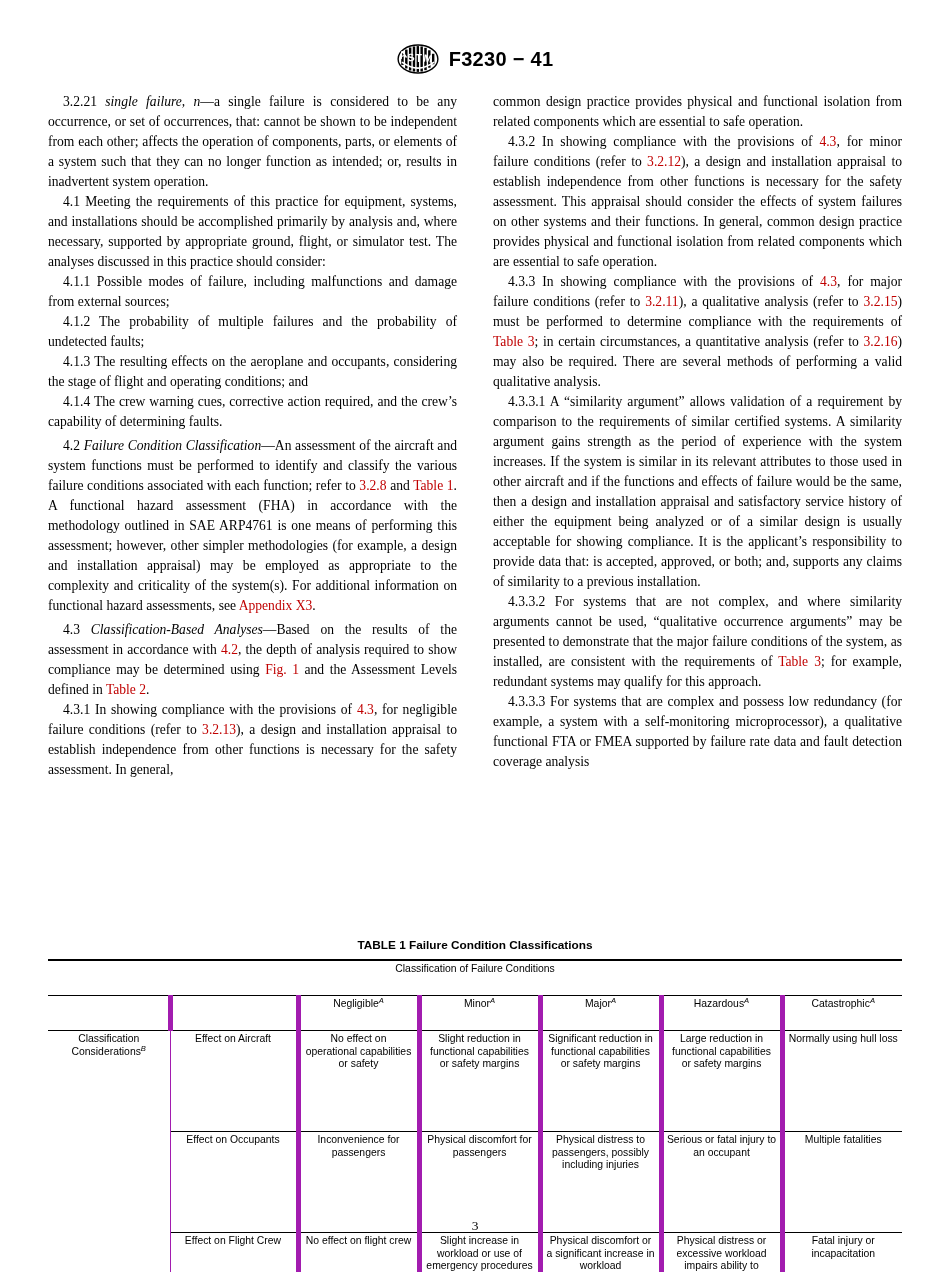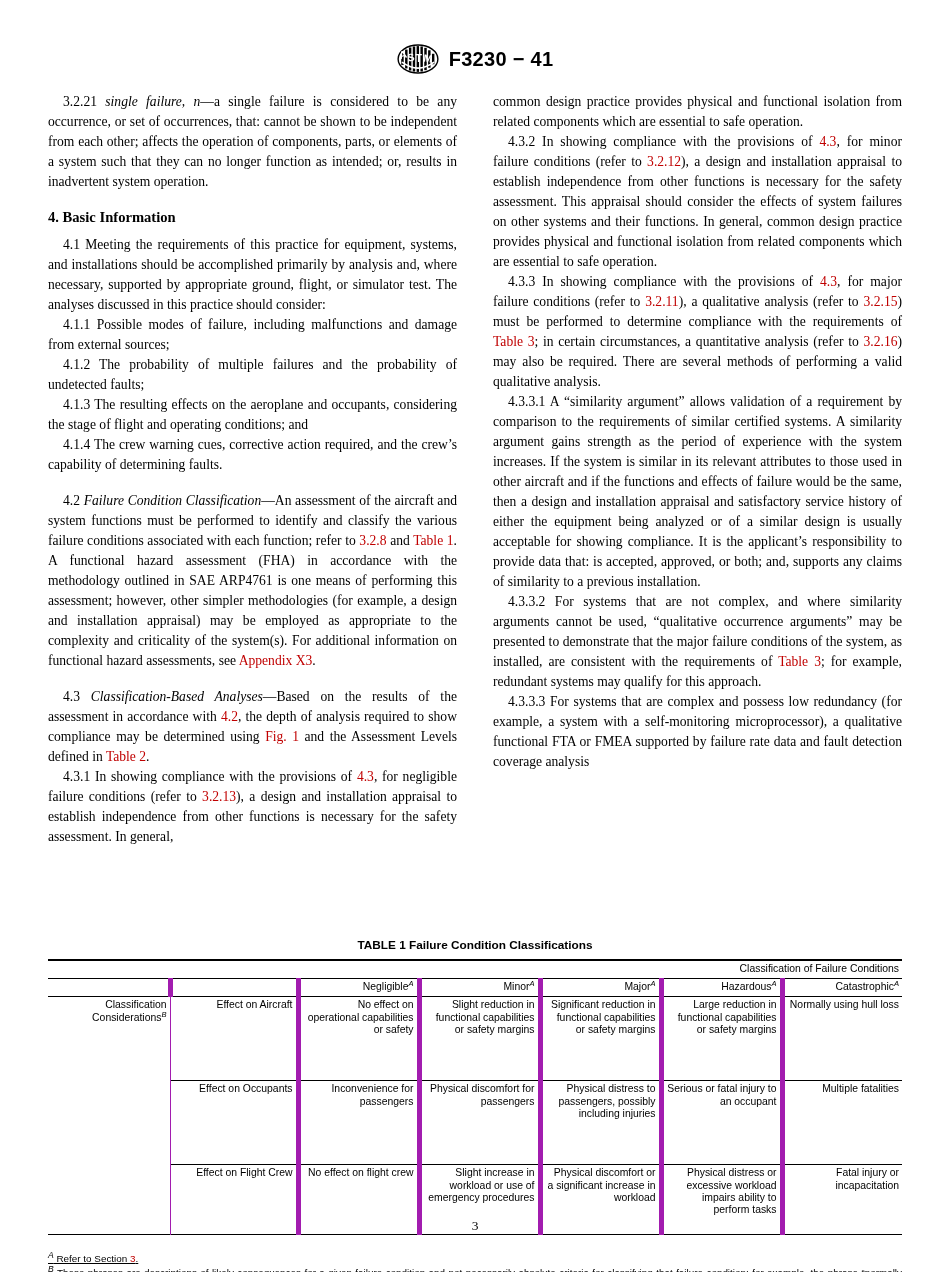--- a/index.html
+++ b/index.html
@@ -70,21 +70,21 @@
   }
   .sec-head {
     margin: 0;
     font-family: "Liberation Serif", "DejaVu Serif", serif;
     font-size: 14.6px;
     font-weight: bold;
     text-align: left;
     text-indent: 0;
   }
   .gap-head { margin-top: 15px; margin-bottom: 8px; }
-  .gap-para { margin-top: 16px; }
+  .gap-para { margin-top: 4px; }
   .it { font-style: italic; }
   .lnk { color: #c00000; }
   .nb { white-space: nowrap; }
 
   
   .table-wrap {
     position: absolute;
     top: 938px;
     left: 48px;
     width: 854px;
@@ -97,23 +97,23 @@
     margin-bottom: 7px;
   }
   table.astm {
     border-collapse: collapse;
     width: 854px;
     font-family: "Liberation Sans", "DejaVu Sans", sans-serif;
     font-size: 10.4px;
     line-height: 12.2px;
   }
   table.astm td {
-    text-align: right;
+    text-align: center;
     vertical-align: top;
-    padding: 2px 3px 3px 3px;
+    padding: 2px 3px 20px 3px;
   }
   .rule-top td {
     border-top: 2.6px solid #000;
     border-bottom: 1px solid #000;
     padding-top: 3px;
     padding-bottom: 3px;
   }
   .hdr-cats td {
     border-bottom: 1px solid #000;
     padding-top: 3px;
@@ -187,21 +187,20 @@
     </svg>
     <span class="header-title">F3230 − 41</span>
   </div>
 
   <div class="columns">
 
     <div class="col">
 
       <p class="ind"><span>3.2.21</span> <span class="it">single failure, n</span><span>—a single failure is considered to be any occurrence, or set of occurrences, that: cannot be shown to be independent from each other; affects the operation of components, parts, or elements of a system such that they can no longer function as intended; or, results in inadvertent system operation.</span></p>
 
-      <p class="sec-head gap-head">4. Basic Information</p>
 
       <p class="ind">4.1 Meeting the requirements of this practice for equipment, systems, and installations should be accomplished primarily by analysis and, where necessary, supported by appropriate ground, flight, or simulator test. The analyses discussed in this practice should consider:</p>
       <p class="ind">4.1.1 Possible modes of failure, including malfunctions and damage from external sources;</p>
       <p class="ind">4.1.2 The probability of multiple failures and the probability of undetected faults;</p>
       <p class="ind">4.1.3 The resulting effects on the aeroplane and occupants, considering the stage of flight and operating conditions; and</p>
       <p class="ind">4.1.4 The crew warning cues, corrective action required, and the crew’s capability of determining faults.</p>
 
       <p class="ind gap-para"><span>4.2</span> <span class="it">Failure Condition Classification</span><span>—An assessment of the aircraft and system functions must be performed to identify and classify the various failure conditions associated with each function; refer to </span><a class="lnk" href="#" style="text-decoration:none">3.2.8</a><span> and </span><a class="lnk nb" href="#" style="text-decoration:none">Table 1</a><span>. A functional hazard assessment (FHA) in accordance with the methodology outlined in SAE ARP4761 is one means of performing this assessment; however, other simpler methodologies (for example, a design and installation appraisal) may be employed as appropriate to the complexity and criticality of the system(s). For additional information on functional hazard assessments, see </span><a class="lnk nb" href="#" style="text-decoration:none">Appendix X3</a><span>.</span></p>
 
       <p class="ind gap-para"><span>4.3</span> <span class="it">Classification-Based Analyses</span><span>—Based on the results of the assessment in accordance with </span><a class="lnk" href="#" style="text-decoration:none">4.2</a><span>, the depth of analysis required to show compliance may be determined using </span><a class="lnk nb" href="#" style="text-decoration:none">Fig. 1</a><span> and the Assessment Levels defined in </span><a class="lnk nb" href="#" style="text-decoration:none">Table 2</a><span>.</span></p>

